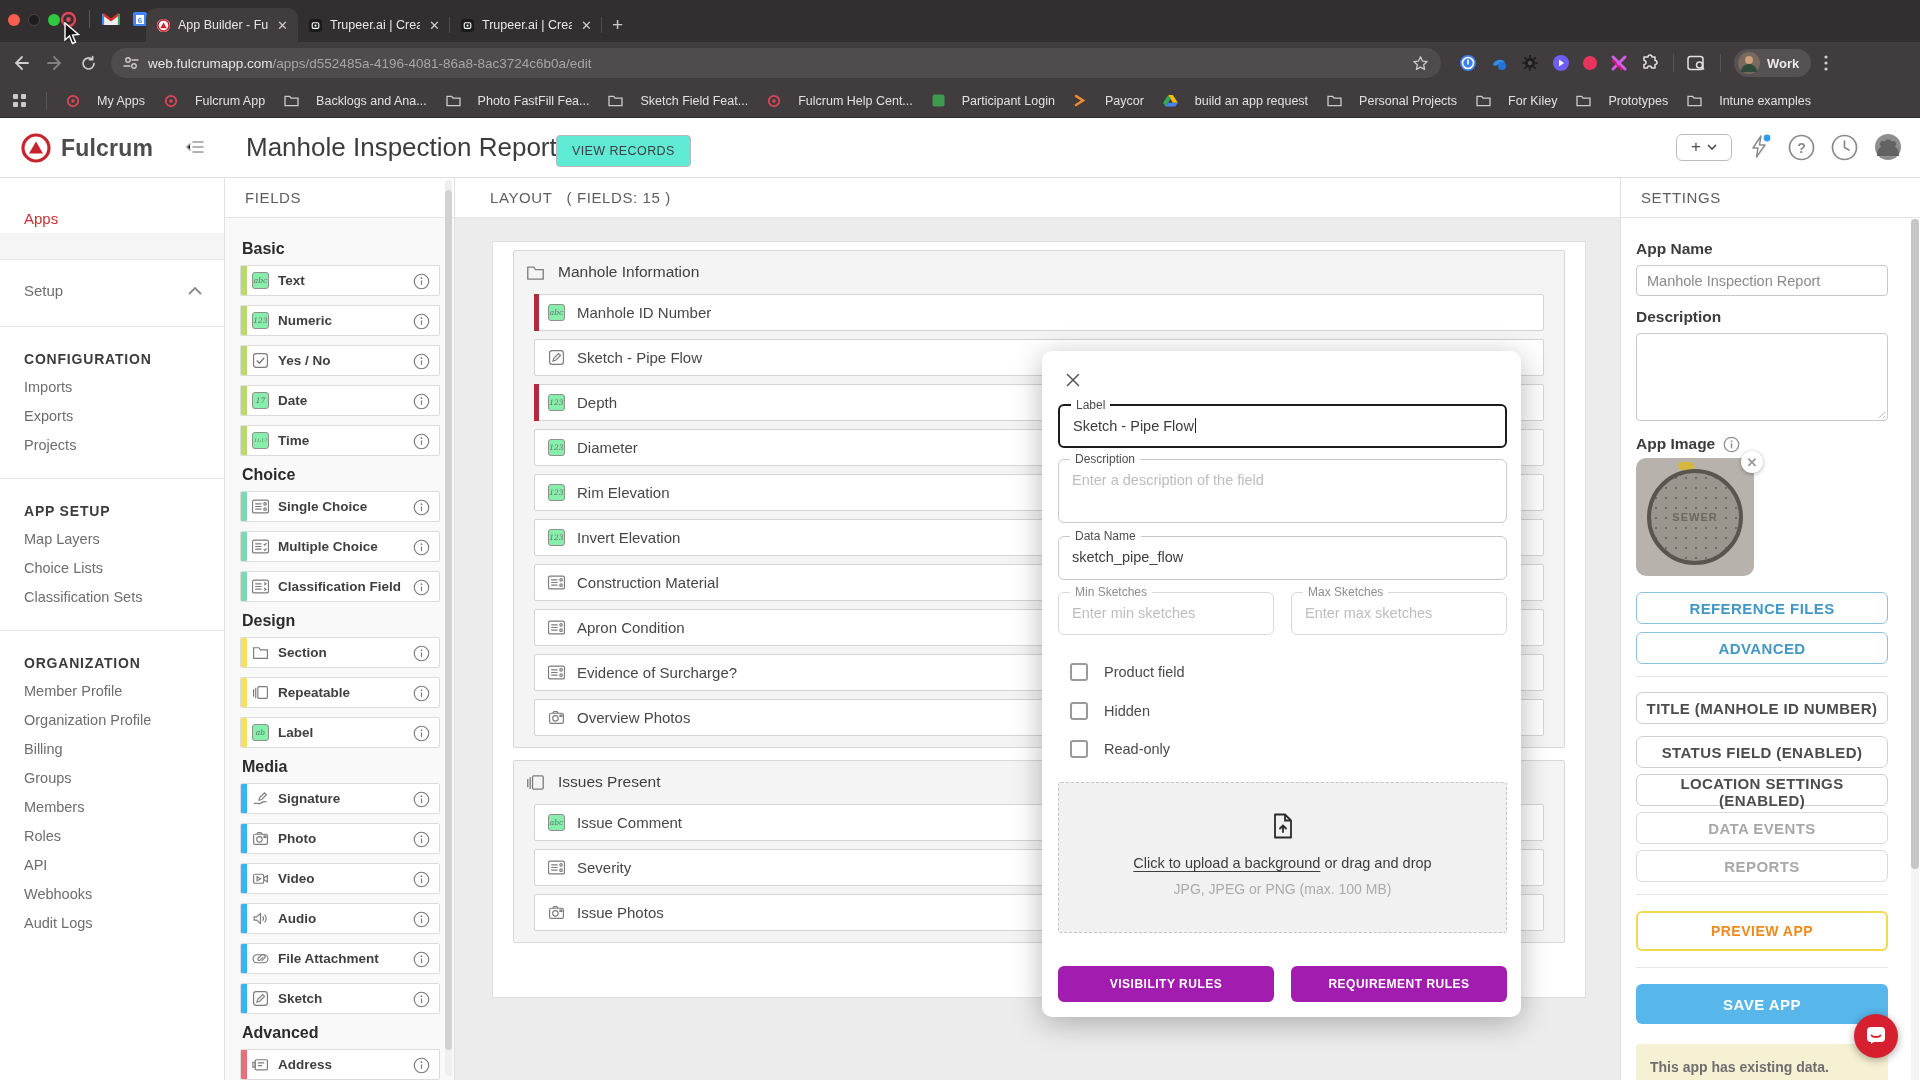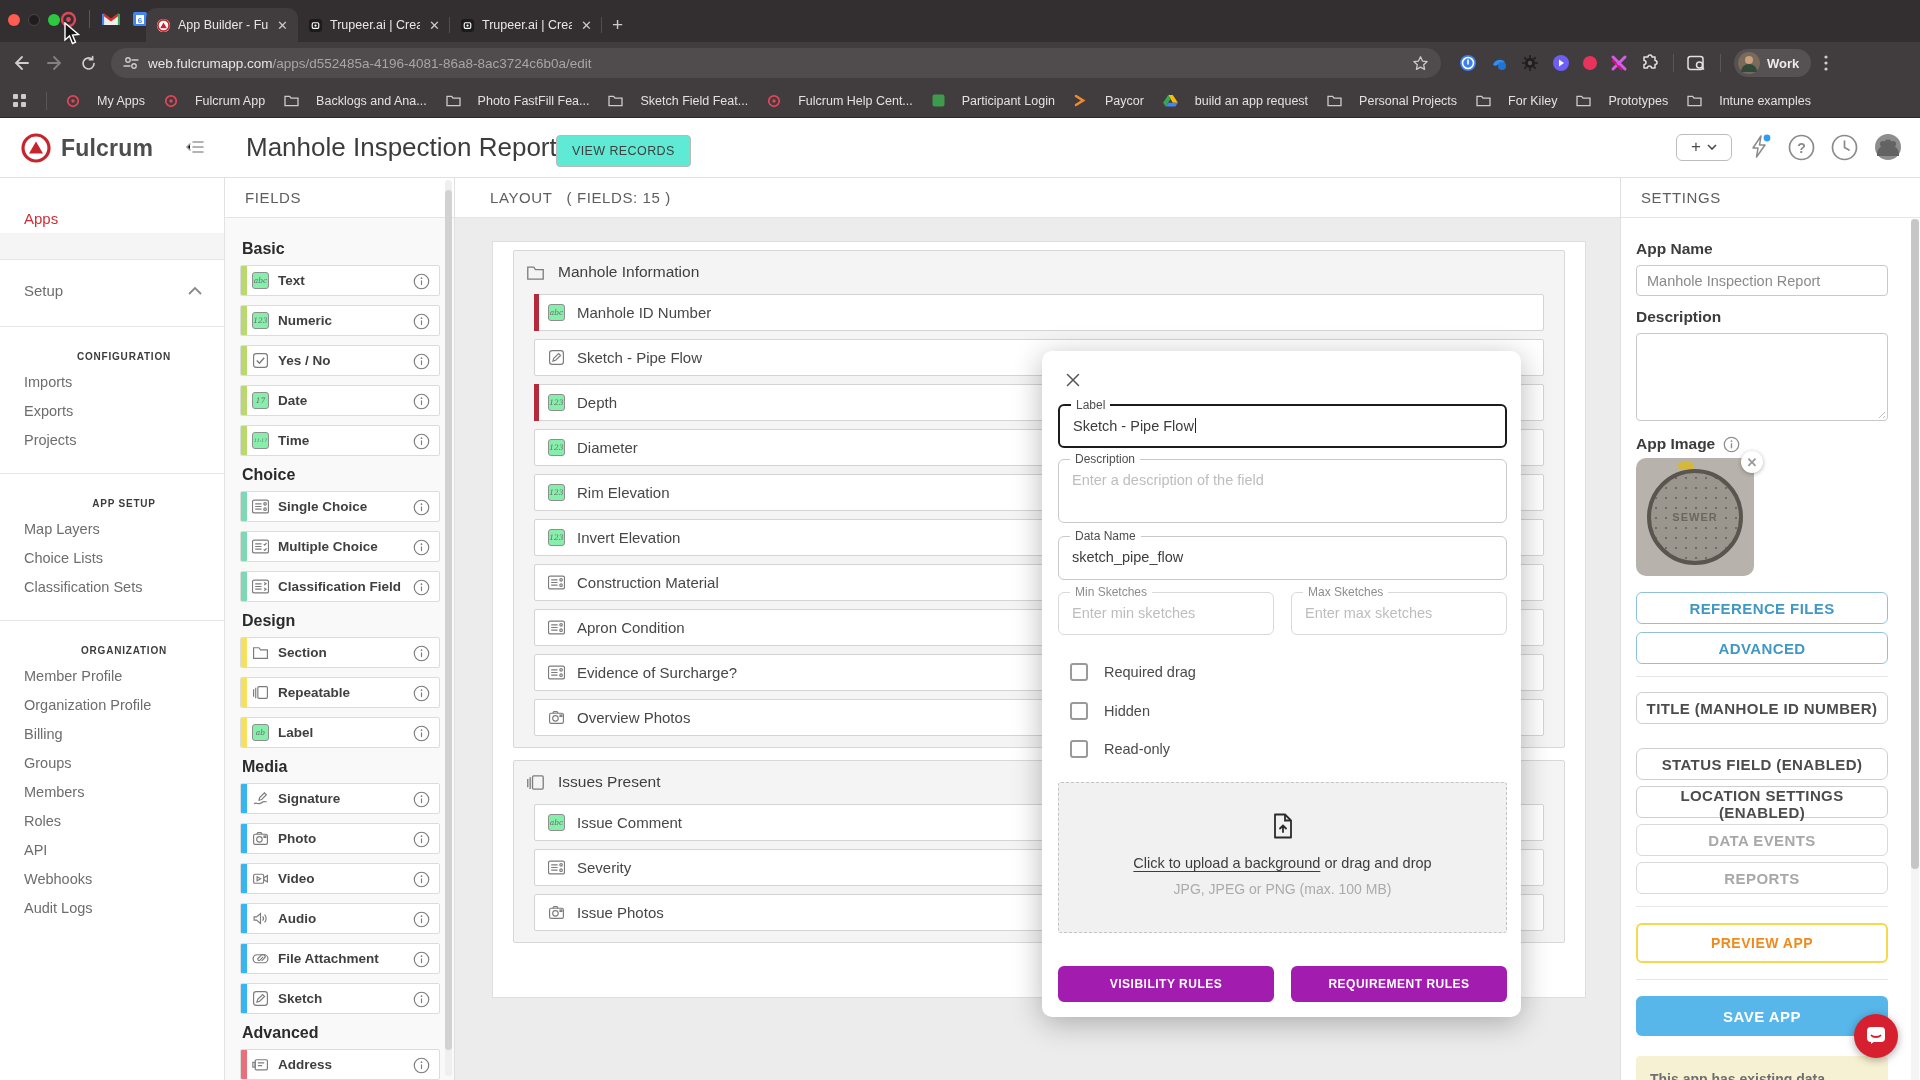--- a/index.html
+++ b/index.html
@@ -44,21 +44,21 @@
   .plusbtn { border:1px solid #bdbdbd; border-radius:6px; height:27px; width:56px; display:flex; align-items:center; justify-content:center; gap:6px; color:#4b4b4b; font-size:17px; background:#fff; }
   .ric { position:relative; }
 
   
   .nav { position:absolute; left:0; top:60px; width:225px; height:902px; border-right:1px solid #e2e2e2; background:#fff; }
   .nav-apps { margin-top:27px; height:28px; line-height:28px; padding-left:24px; color:#cf2e36; font-size:15px; }
   .nav-grayband { height:27px; background:#f5f5f5; border-bottom:1px solid #e6e6e6; }
   .nav-setup { margin-top:12px; height:36px; display:flex; align-items:center; padding:0 22px 0 24px; color:#6d6d6d; font-size:15px; }
   .nav-setup svg { margin-left:auto; }
   .nav-div { height:1px; background:#e6e6e6; margin-top:18px; }
-  .nav-head { margin:24px 0 6px 24px; font-size:10px; font-weight:bold; color:#3c3c3c; letter-spacing:0.8px;text-align:center; }
+  .nav-head { margin:24px 0 6px 24px; font-size:14px; font-weight:bold; color:#3c3c3c; letter-spacing:0.8px; }
   .nav-item { padding:6px 0 6px 24px; font-size:14.5px; color:#6d6d6d; line-height:17px; }
 
   
   .fields-panel { position:absolute; left:225px; top:60px; width:230px; height:902px; background:#f9f9f9; border-right:1px solid #e0e0e0; }
   .col-head { height:40px; border-bottom:1px solid #e5e5e5; display:flex; align-items:center; padding-left:20px; font-size:15px; color:#5e5e5e; letter-spacing:0.6px; background:#fff; }
   .fgroups { padding:12px 14px 0 15px; }
   .fgroup-name { font-size:16px; font-weight:bold; color:#2b2b2b; margin:10px 0 7px 2px; }
   .fcard { position:relative; height:31px; background:#fff; border:1px solid #dcdcdc; border-radius:2px; margin-bottom:9px; display:flex; align-items:center; padding-left:11px; overflow:hidden; }
   .fbar { position:absolute; left:0; top:0; bottom:0; width:6px; }
   .flabel { font-size:13.5px; font-weight:bold; color:#3f3f3f; margin-left:9px; }
@@ -989,21 +989,21 @@
         <div class="mh-circle">
             <span class="mh-txt">SEWER</span>
           </div>
         <div class="img-x">✕</div>
       </div>
       <button class="sbtn blue" style="margin-top:16px">REFERENCE FILES</button>
       <button class="sbtn blue" style="margin-top:8px">ADVANCED</button>
       <div class="sdiv" style="margin-top:12px"></div>
       <div id="config-buttons">
           <button class="sbtn dark" style="margin-top: 15px;">TITLE (MANHOLE ID NUMBER)</button>
-          <button class="sbtn dark" style="margin-top: 24px; border-radius: 7px;">STATUS FIELD (ENABLED)</button>
+          <button class="sbtn dark" style="margin-top: 12px; border-radius: 7px;">STATUS FIELD (ENABLED)</button>
           <button class="sbtn dark" style="margin-top: 6px;">LOCATION SETTINGS (ENABLED)</button>
           <button class="sbtn muted" style="margin-top: 6px;">DATA EVENTS</button>
           <button class="sbtn muted" style="margin-top: 6px;">REPORTS</button>
         </div>
       <div class="sdiv" style="margin-top:12px"></div>
       <button class="preview-btn" style="margin-top:16px">PREVIEW APP</button>
       <div class="sdiv" style="margin-top:16px"></div>
       <button class="save-btn" style="margin-top:16px">SAVE APP</button>
       <div class="warn">
         <div class="warn-title">This app has existing data.</div>
@@ -1042,21 +1042,21 @@
       <div class="ph">Enter min sketches</div>
     </div>
     <div class="fset half" style="top:241px; left:249px; height:43px; border-color:#d9d9d9">
       <span class="legend" style="color:#8d8d8d">Max Sketches</span>
       <div class="ph">Enter max sketches</div>
     </div>
 
     <div id="modal-checks">
         <div class="chkrow" style="top: 312px;">
           <span class="chkbox"></span>
-          <span class="chklbl">Required drag</span>
+          <span class="chklbl">Product field</span>
         </div>
         <div class="chkrow" style="top: 350.5px;">
           <span class="chkbox"></span>
           <span class="chklbl">Hidden</span>
         </div>
         <div class="chkrow" style="top: 389px;">
           <span class="chkbox"></span>
           <span class="chklbl">Read-only</span>
         </div>
       </div>

